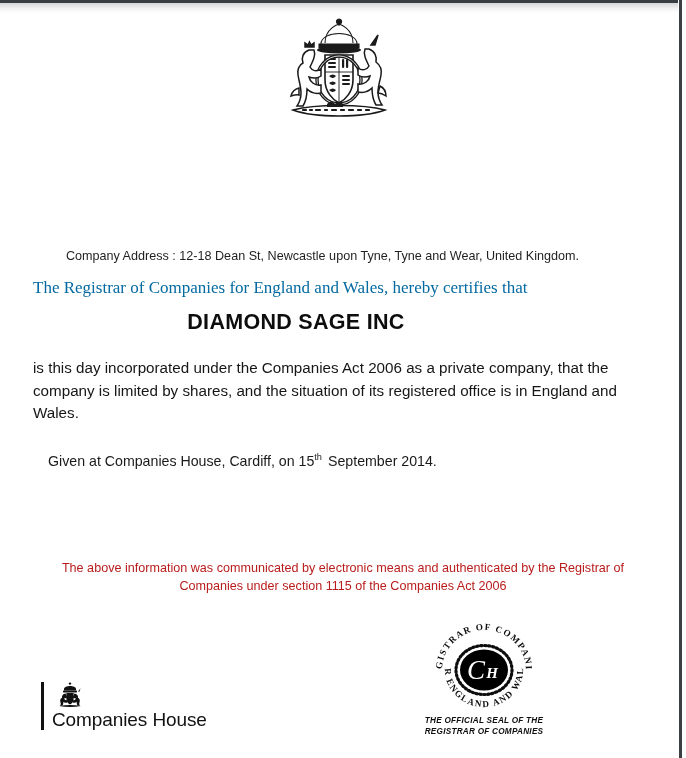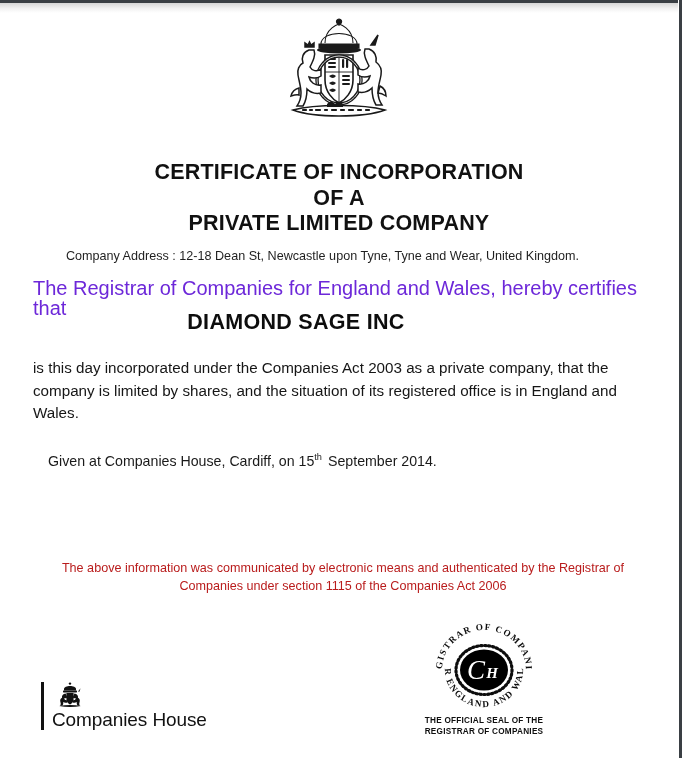--- a/index.html
+++ b/index.html
@@ -88,23 +88,24 @@
     font-size: 12.6px;
     line-height: 17px;
     color: #1f1f1f;
   }
 
   .registrar-line {
     position: absolute;
     top: 278px;
     left: 33px;
     width: 612px;
-    font-size: 20px;
+    font-size: 17px;
     line-height: 20px;
-    color: #6d28d9;
+    color: #0369a1;
+    font-family: Liberation Serif, serif;
   }
 
   .company-name {
     position: absolute;
     top: 310px;
     left: 0;
     width: 592px;
     text-align: center;
     font-size: 21.5px;
     font-weight: bold;
@@ -157,20 +158,21 @@
     width: 128px;
     text-align: center;
   }
   .seal-caption {
     margin-top: 2px;
     font-size: 8.2px;
     font-weight: bold;
     letter-spacing: 0.25px;
     line-height: 10.5px;
     color: #0f0f0f;
+    font-style: italic;
   }
 
   
   .ch-logo {
     position: absolute;
     top: 682px;
     left: 33px;
     display: flex;
     align-items: stretch;
     margin-left: 8px;
@@ -271,33 +273,28 @@
               <rect x="82" y="95" width="5" height="2" rx="0.8"></rect>
               <rect x="90" y="95" width="5" height="2" rx="0.8"></rect>
             </g>
 
             <path d="M52 90 q4 -5 8 0 q4 -5 8 0 l0 3 l-16 0 Z" fill="#1a1a1a" stroke="none"></path>
           </g>
         </g>
       </svg>
     </div>
 
-    <div class="title-block">
-      <div class="title-line">CERTIFICATE OF INCORPORATION</div>
-      <div class="title-line">OF A</div>
-      <div class="title-line">PRIVATE LIMITED COMPANY</div>
-    </div>
 
     <div class="addr">Company Address : 12-18 Dean St, Newcastle upon Tyne, Tyne and Wear, United Kingdom.</div>
 
     <div class="registrar-line">The Registrar of Companies for England and Wales, hereby certifies that</div>
 
     <div class="company-name">DIAMOND SAGE INC</div>
 
-    <div class="body-para">is this day incorporated under the Companies Act 2003 as a private company, that the company is limited by shares, and the situation of its registered office is in England and Wales.</div>
+    <div class="body-para">is this day incorporated under the Companies Act 2006 as a private company, that the company is limited by shares, and the situation of its registered office is in England and Wales.</div>
 
     <div class="given-line"><span>Given at Companies House, Cardiff, on 15</span><sup>th</sup><span class="gap"></span><span>September 2014.</span></div>
 
     <div class="auth-note">The above information was communicated by electronic means and authenticated by the Registrar of Companies under section 1115 of the Companies Act 2006</div>
 
     <div class="seal">
       <svg width="112" height="92" viewBox="0 0 112 92" aria-hidden="true">
         <defs>
           <path id="arcTop" d="M 14 52 A 42 40 0 0 1 98 52" fill="none"></path>
           <path id="arcBottom" d="M 17 52 A 39 37 0 0 0 95 52" fill="none"></path>

